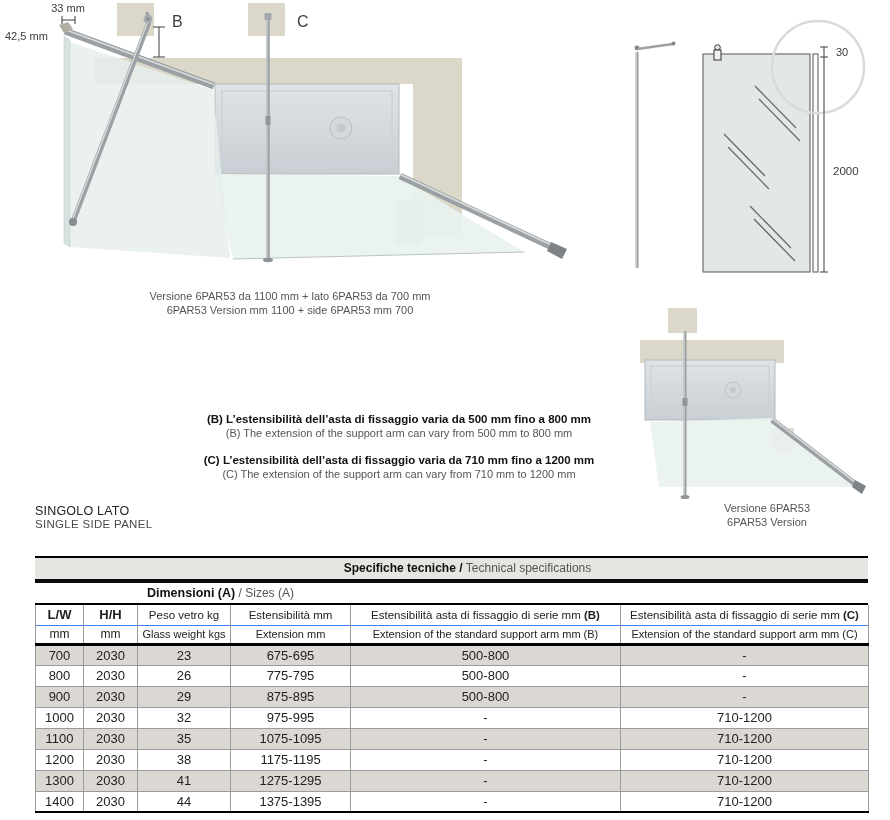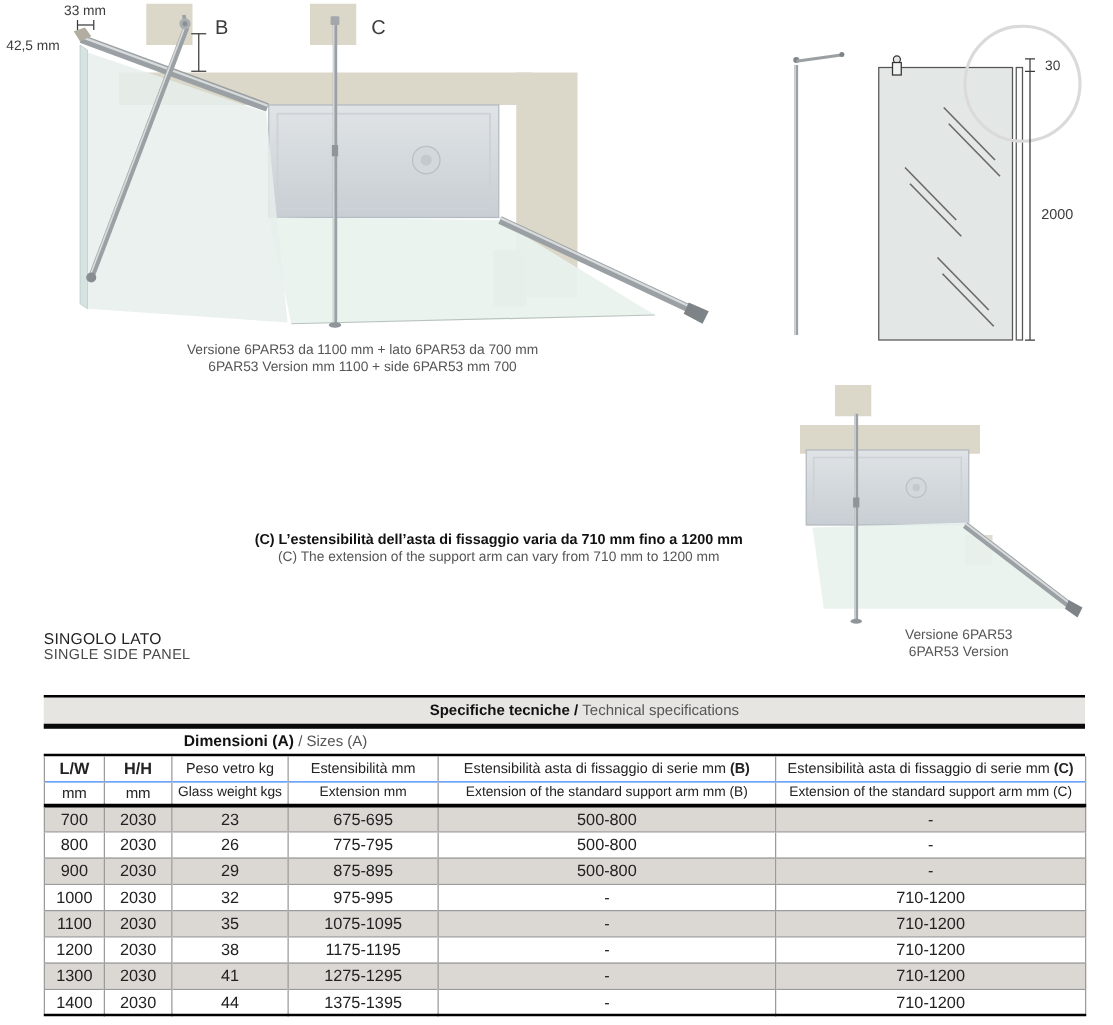--- a/index.html
+++ b/index.html
@@ -126,21 +126,21 @@
       <text x="5" y="40" class="dimtext">42,5 mm</text>
       <line x1="159" y1="27" x2="159" y2="57" class="dimline"></line>
       <line x1="153" y1="27" x2="165" y2="27" class="dimline"></line>
       <line x1="153" y1="57" x2="165" y2="57" class="dimline"></line>
     </g>
 
     <text x="172" y="27" class="biglabel">B</text>
     <text x="297" y="27" class="biglabel">C</text>
   </svg>
 
-  <div class="abs caption" style="left:100px;top:273px;width:380px;">
+  <div class="abs caption" style="left:100px;top:289px;width:380px;">
     <div>Versione 6PAR53 da 1100 mm + lato 6PAR53 da 700 mm</div>
     <div>6PAR53 Version mm 1100 + side 6PAR53 mm 700</div>
   </div>
 
   <svg class="abs" style="left:612px;top:0;" width="278" height="300" viewBox="0 0 278 300">
 
     <g>
       <line x1="25" y1="52" x2="25" y2="268" class="chrome" stroke-width="3"></line>
       <line x1="24.2" y1="52" x2="24.2" y2="268" class="chromehl" stroke-width="1"></line>
       <circle cx="25" cy="48" r="2.4" fill="#7e8488"></circle>
@@ -210,20 +210,22 @@
       <ellipse cx="73" cy="189" rx="4.5" ry="2" fill="#8f9598"></ellipse>
     </g>
   </svg>
 
   <div class="abs caption" style="left:672px;top:501px;width:190px;">
     <div>Versione 6PAR53</div>
     <div>6PAR53 Version</div>
   </div>
 
   <div class="abs notes" style="left:188px;top:412px;width:422px;">
+    <div class="note-it">(B) L’estensibilità dell’asta di fissaggio varia da 500 mm fino a 800 mm</div>
+    <div class="note-en">(B) The extension of the support arm can vary from 500 mm to 800 mm</div>
     <div class="note-gap"></div>
     <div class="note-it">(C) L’estensibilità dell’asta di fissaggio varia da 710 mm fino a 1200 mm</div>
     <div class="note-en">(C) The extension of the support arm can vary from 710 mm to 1200 mm</div>
   </div>
 
   <div class="abs" style="left:35px;top:504px;">
     <div class="section-title">SINGOLO LATO</div>
     <div class="section-sub">SINGLE SIDE PANEL</div>
   </div>
 

